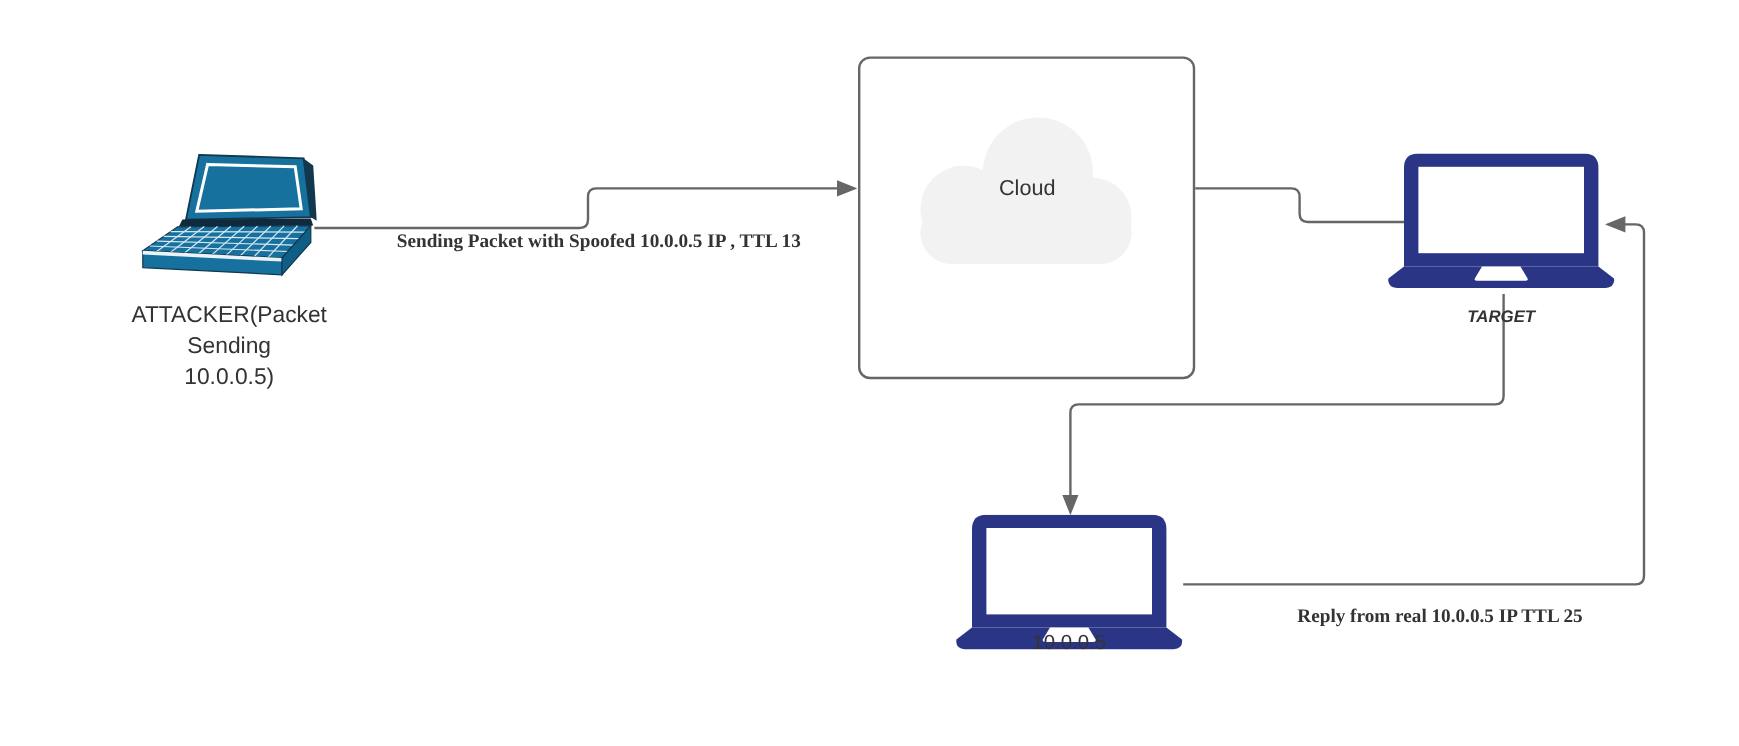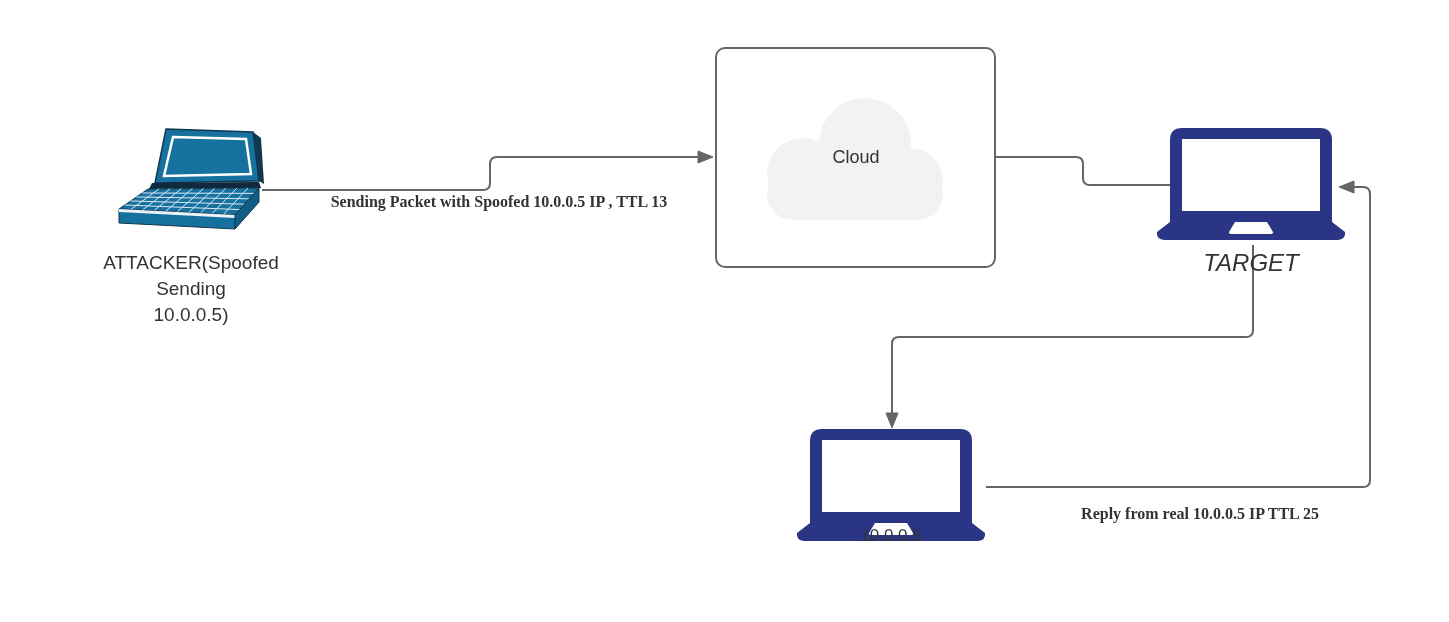--- a/index.html
+++ b/index.html
@@ -37,26 +37,26 @@
     color: var(--text, #333333);
   }
   .attacker-label {
     position: absolute;
     left: 76px; top: 250px; width: 230px;
     text-align: center;
     font-size: 19px;
     line-height: 26px;
     color: var(--text, #333333);
   }
-  .target-label { font-size: 24px; font-weight: 400; font-style: italic; }
+  .target-label { font-size: 14px; font-weight: 700; font-style: italic; }
   .host-label   { font-size: 17px; }
   .cloud-box {
     position: absolute;
     left: 715px; top: 47px;
-    width: 281px; height: 221px;
+    width: 281px; height: 269px;
     box-sizing: border-box;
     background: #ffffff;
     border: 2px solid var(--box-border, #666666);
     border-radius: 10px;
   }
   .cloud-shape-svg { position: absolute; left: 38px; top: 46px; }
   .cloud-label {
     position: absolute;
     left: 139px; top: 108px;
     transform: translate(-50%, -50%);
@@ -109,21 +109,21 @@
       <line x1="113.7" y1="62.3" x2="88.2" y2="87.2"></line>
       <line x1="124.8" y1="62.2" x2="99.8" y2="87.8"></line>
       <line x1="135.9" y1="62.1" x2="111.4" y2="88.4"></line>
     </g>
     <polygon points="7,83 123,89 123,103 7,97" fill="var(--laptop-teal,#17719f)" stroke="var(--laptop-teal-edge,#10384f)" stroke-width="1"></polygon>
     <polygon points="7,83 123,89 123,92 7,86" fill="#eaf3f8"></polygon>
     <polygon points="123,89 147,62 147,76 123,103" fill="var(--laptop-teal-dark,#0f5e86)" stroke="var(--laptop-teal-edge,#10384f)" stroke-width="1"></polygon>
   </svg>
 
   <div class="attacker-label">
-    <div>ATTACKER(Spoofed</div>
+    <div>ATTACKER(Packet</div>
     <div>Sending</div>
     <div>10.0.0.5)</div>
   </div>
 
   <div class="cloud-box">
     <svg class="cloud-shape-svg" width="200" height="127" viewBox="0 0 200 127">
       <g fill="var(--cloud-fill,#f2f2f3)">
         <circle cx="48" cy="79" r="36"></circle>
         <circle cx="110" cy="49" r="46"></circle>
         <circle cx="155" cy="86" r="33"></circle>

